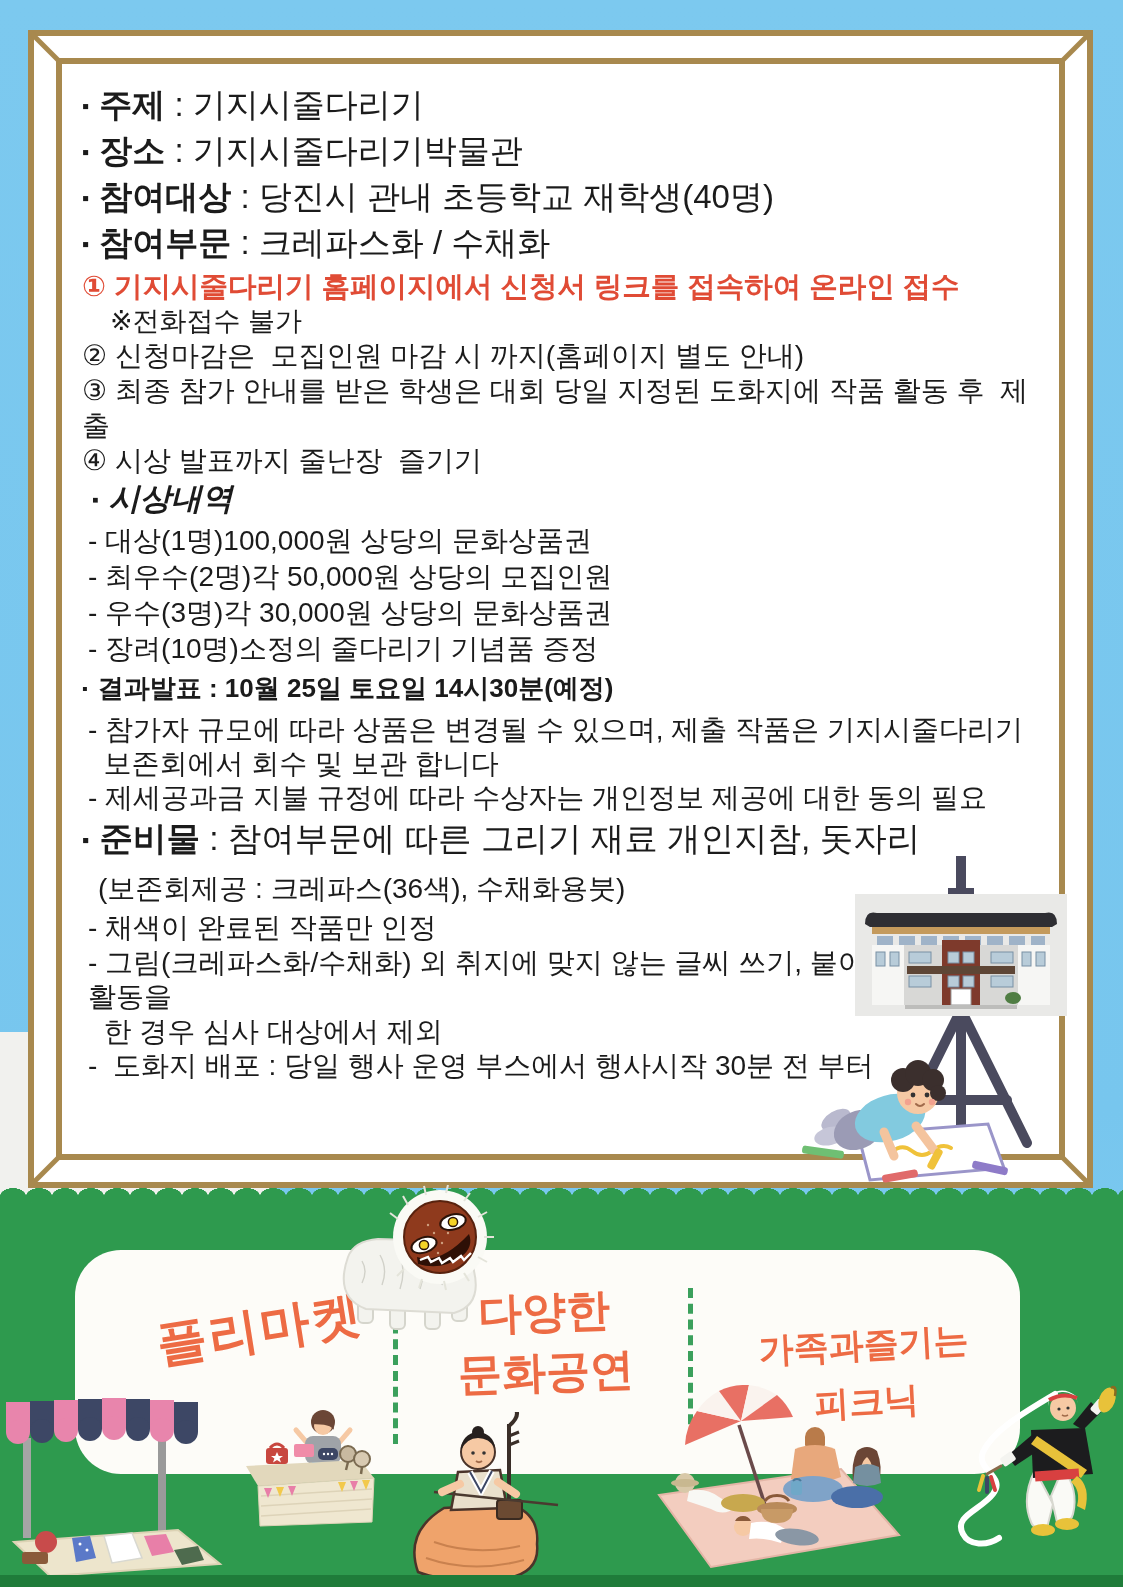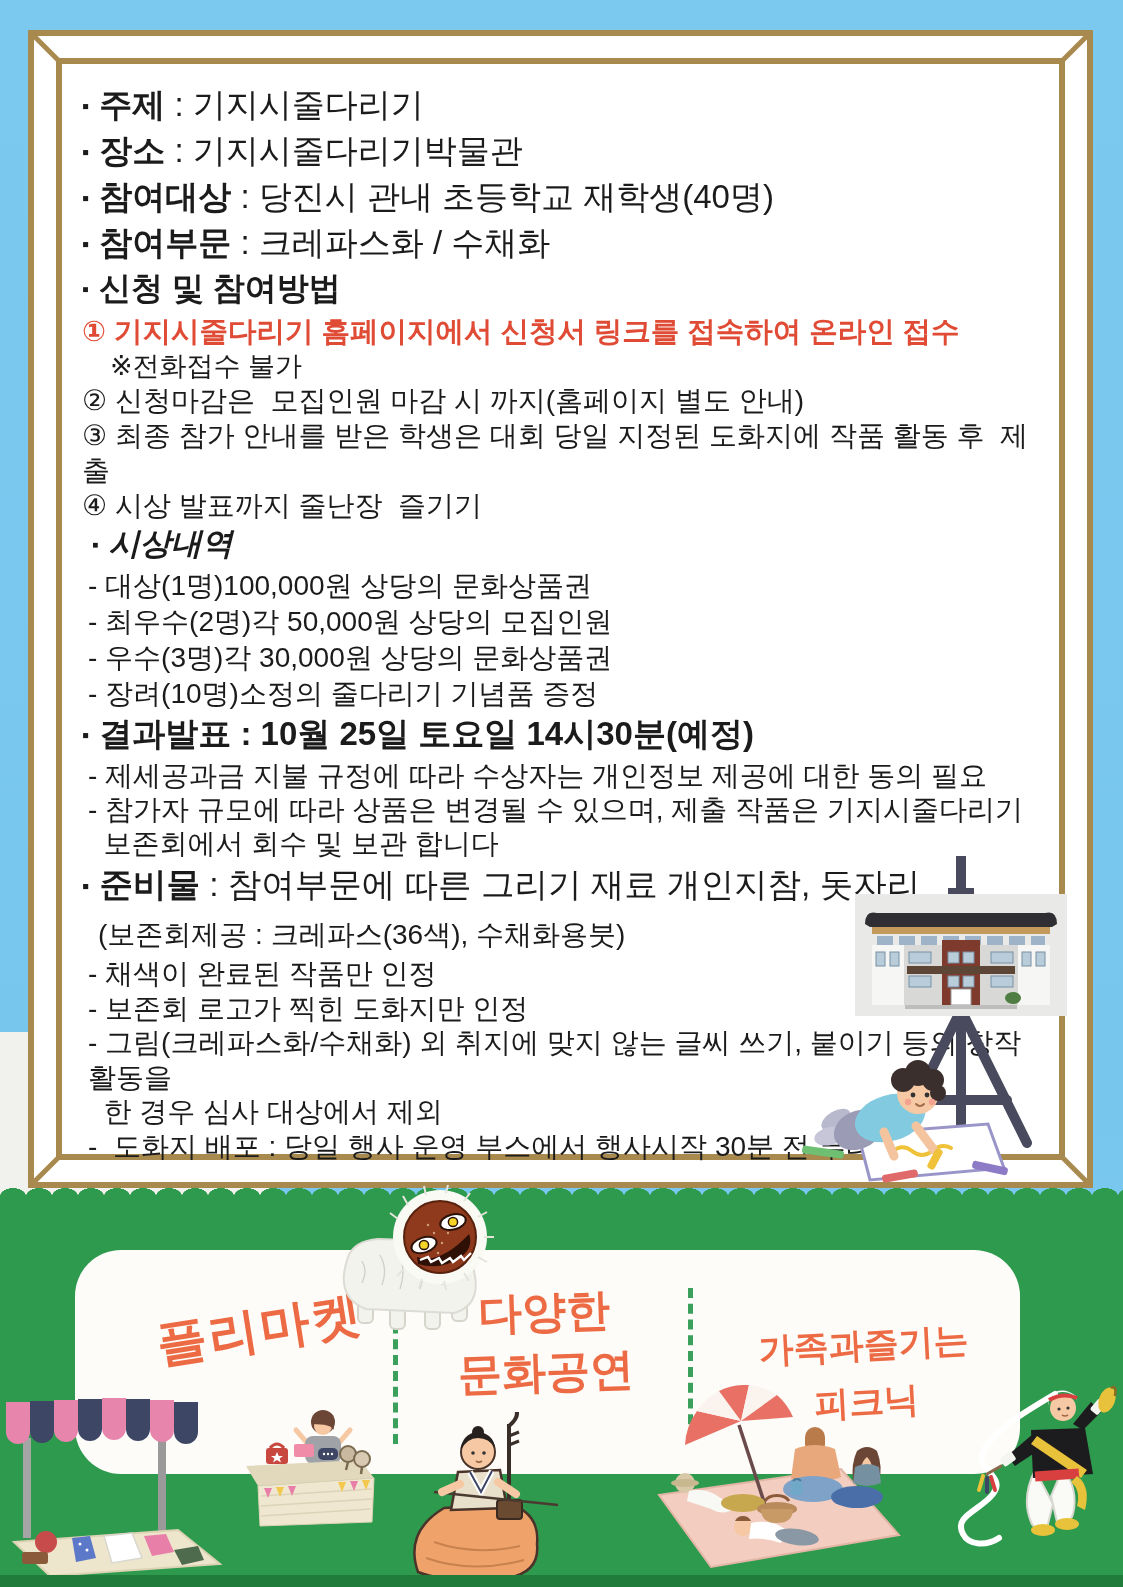--- a/index.html
+++ b/index.html
@@ -25,21 +25,21 @@
   .content{left:82px;top:84px;width:962px;color:#1b1b1b;}
   .pre{white-space:pre-wrap;}
   .info-line{font-size:33px;line-height:42px;}
   .info-line b{font-weight:700;}
   .h-bold{font-size:32px;line-height:41px;font-weight:700;}
   .step{font-size:28px;line-height:35px;}
   .step-red{font-size:28.5px;line-height:37px;font-weight:700;color:#e04b35;}
   .phone-note{font-size:27px;line-height:33px;padding-left:28px;}
   .award-head{font-size:31px;line-height:41px;font-weight:700;padding-left:10px;font-style:italic;}
   .award-item{font-size:28px;line-height:36px;padding-left:6px;}
-  .res-head{font-size:33px;line-height:43px;font-weight:700;}
+  .res-head{font-size:26px;line-height:43px;font-weight:700;}
   .res-note{font-size:28px;line-height:34px;padding-left:6px;}
   .sup-head{font-size:33.5px;line-height:48px;}
   .sup-head b{font-weight:700;}
   .sup-note{font-size:28px;line-height:44px;padding-left:16px;}
   .cau-head{font-size:33px;line-height:44px;font-weight:700;}
   .cau-item{font-size:28px;line-height:34.5px;padding-left:6px;}
   .blt{display:inline-block;margin-right:10px;transform:translateY(-3px);font-size:0.62em;}
 
   
   .panel{left:75px;top:1250px;width:945px;height:224px;background:#fdfcf8;border-radius:46px;}
@@ -69,43 +69,41 @@
       <line x1="1062" y1="1155" x2="1034" y2="1127" stroke="#a8894e" stroke-width="5"></line>
     </svg>
   </div>
 
   <div class="abs content">
     <div class="info-line"><span class="blt">▪</span><b>주제</b><span> : </span><span>기지시줄다리기</span></div>
     <div class="info-line"><span class="blt">▪</span><b>장소</b><span> : </span><span>기지시줄다리기박물관</span></div>
     <div class="info-line"><span class="blt">▪</span><b>참여대상</b><span> : </span><span>당진시 관내 초등학교 재학생(40명)</span></div>
     <div class="info-line"><span class="blt">▪</span><b>참여부문</b><span> : </span><span>크레파스화 / 수채화</span></div>
 
-    <div class="h-bold"><span class="blt">▪</span><span>신청 및 참여방법</span></div>
     <div class="step-red pre">① 기지시줄다리기 홈페이지에서 신청서 링크를 접속하여 온라인 접수</div>
     <div class="phone-note pre">※전화접수 불가</div>
     <div class="step pre">② 신청마감은  모집인원 마감 시 까지(홈페이지 별도 안내)</div>
     <div class="step pre">③ 최종 참가 안내를 받은 학생은 대회 당일 지정된 도화지에 작품 활동 후  제출</div>
     <div class="step pre">④ 시상 발표까지 줄난장  즐기기</div>
 
     <div class="award-head"><span class="blt">▪</span><span>시상내역</span></div>
     <div class="award-item pre">- 대상(1명)100,000원 상당의 문화상품권</div>
     <div class="award-item pre">- 최우수(2명)각 50,000원 상당의 모집인원</div>
     <div class="award-item pre">- 우수(3명)각 30,000원 상당의 문화상품권</div>
     <div class="award-item pre">- 장려(10명)소정의 줄다리기 기념품 증정</div>
 
     <div class="res-head"><span class="blt">▪</span><span>결과발표</span><span> : </span><span>10월 25일 토요일 14시30분(예정)</span></div>
-    <div class="res-note pre">- 제세공과금 지불 규정에 따라 수상자는 개인정보 제공에 대한 동의 필요</div>
     <div class="res-note pre">- 참가자 규모에 따라 상품은 변경될 수 있으며, 제출 작품은 기지시줄다리기
   보존회에서 회수 및 보관 합니다</div>
+    <div class="res-note pre">- 제세공과금 지불 규정에 따라 수상자는 개인정보 제공에 대한 동의 필요</div>
 
     <div class="sup-head"><span class="blt">▪</span><b>준비물</b><span> : </span><span>참여부문에 따른 그리기 재료 개인지참, 돗자리</span></div>
     <div class="sup-note pre">(보존회제공 : 크레파스(36색), 수채화용붓)</div>
 
     <div class="cau-item pre">- 채색이 완료된 작품만 인정</div>
-    <div class="cau-item pre">- 보존회 로고가 찍힌 도화지만 인정</div>
     <div class="cau-item pre">- 그림(크레파스화/수채화) 외 취지에 맞지 않는 글씨 쓰기, 붙이기 등의 창작활동을
   한 경우 심사 대상에서 제외</div>
     <div class="cau-item pre">-  도화지 배포 : 당일 행사 운영 부스에서 행사시작 30분 전 부터</div>
   </div>
 
   <svg class="abs" style="left:845px;top:848px;" width="235" height="305" viewBox="0 0 235 305">
     <rect x="111" y="8" width="10" height="34" fill="#4a4a5e"></rect>
     <rect x="103" y="40" width="26" height="7" fill="#4a4a5e"></rect>
     <g stroke="#4a4a5e" stroke-width="10" stroke-linecap="round">
       <line x1="113" y1="168" x2="50" y2="295"></line>

